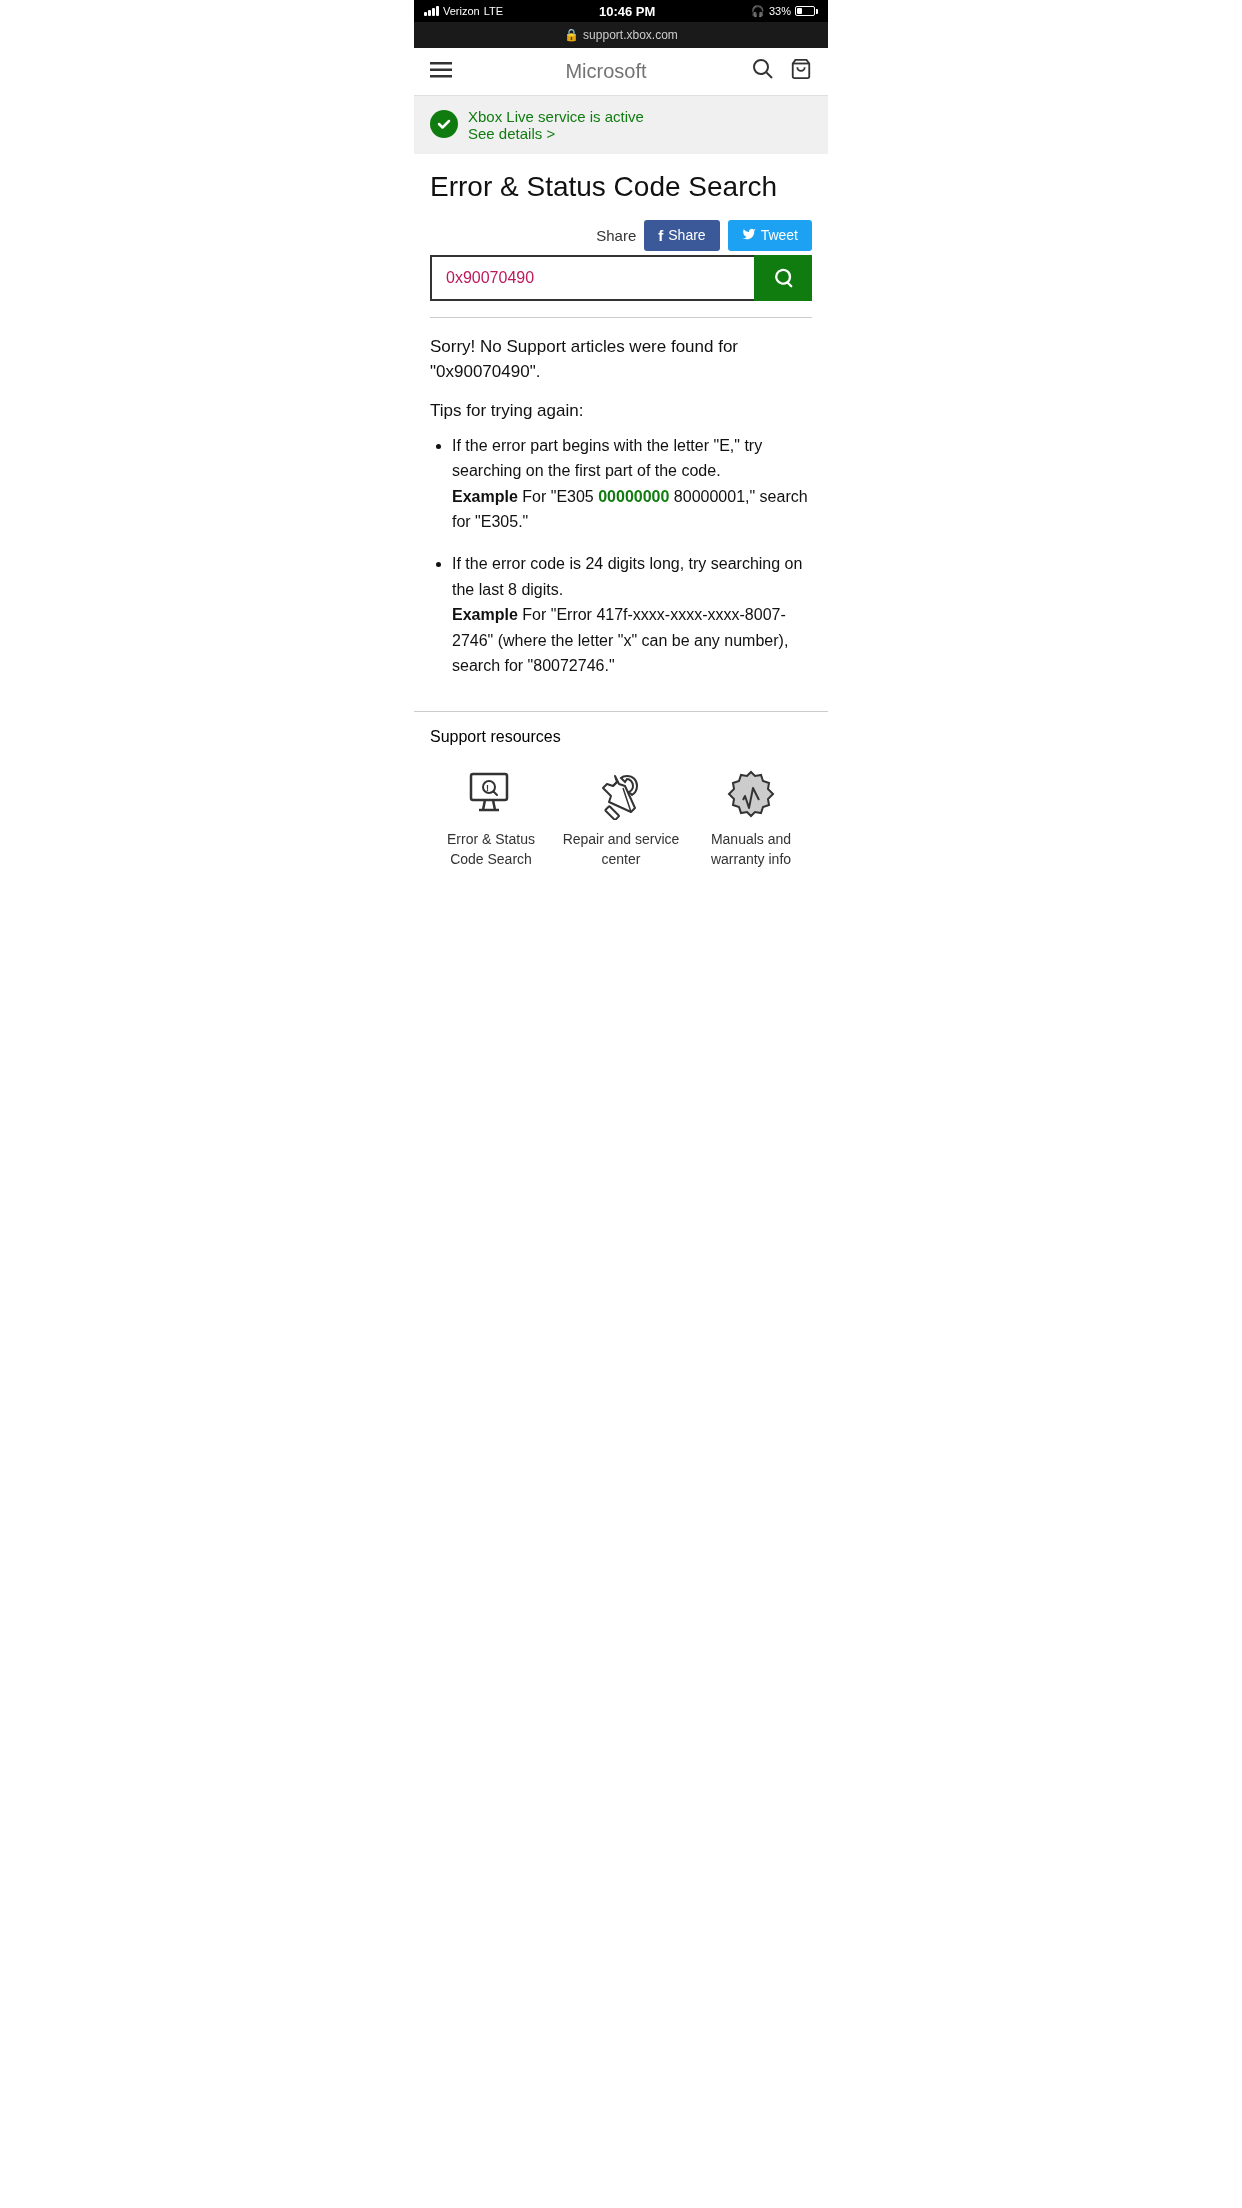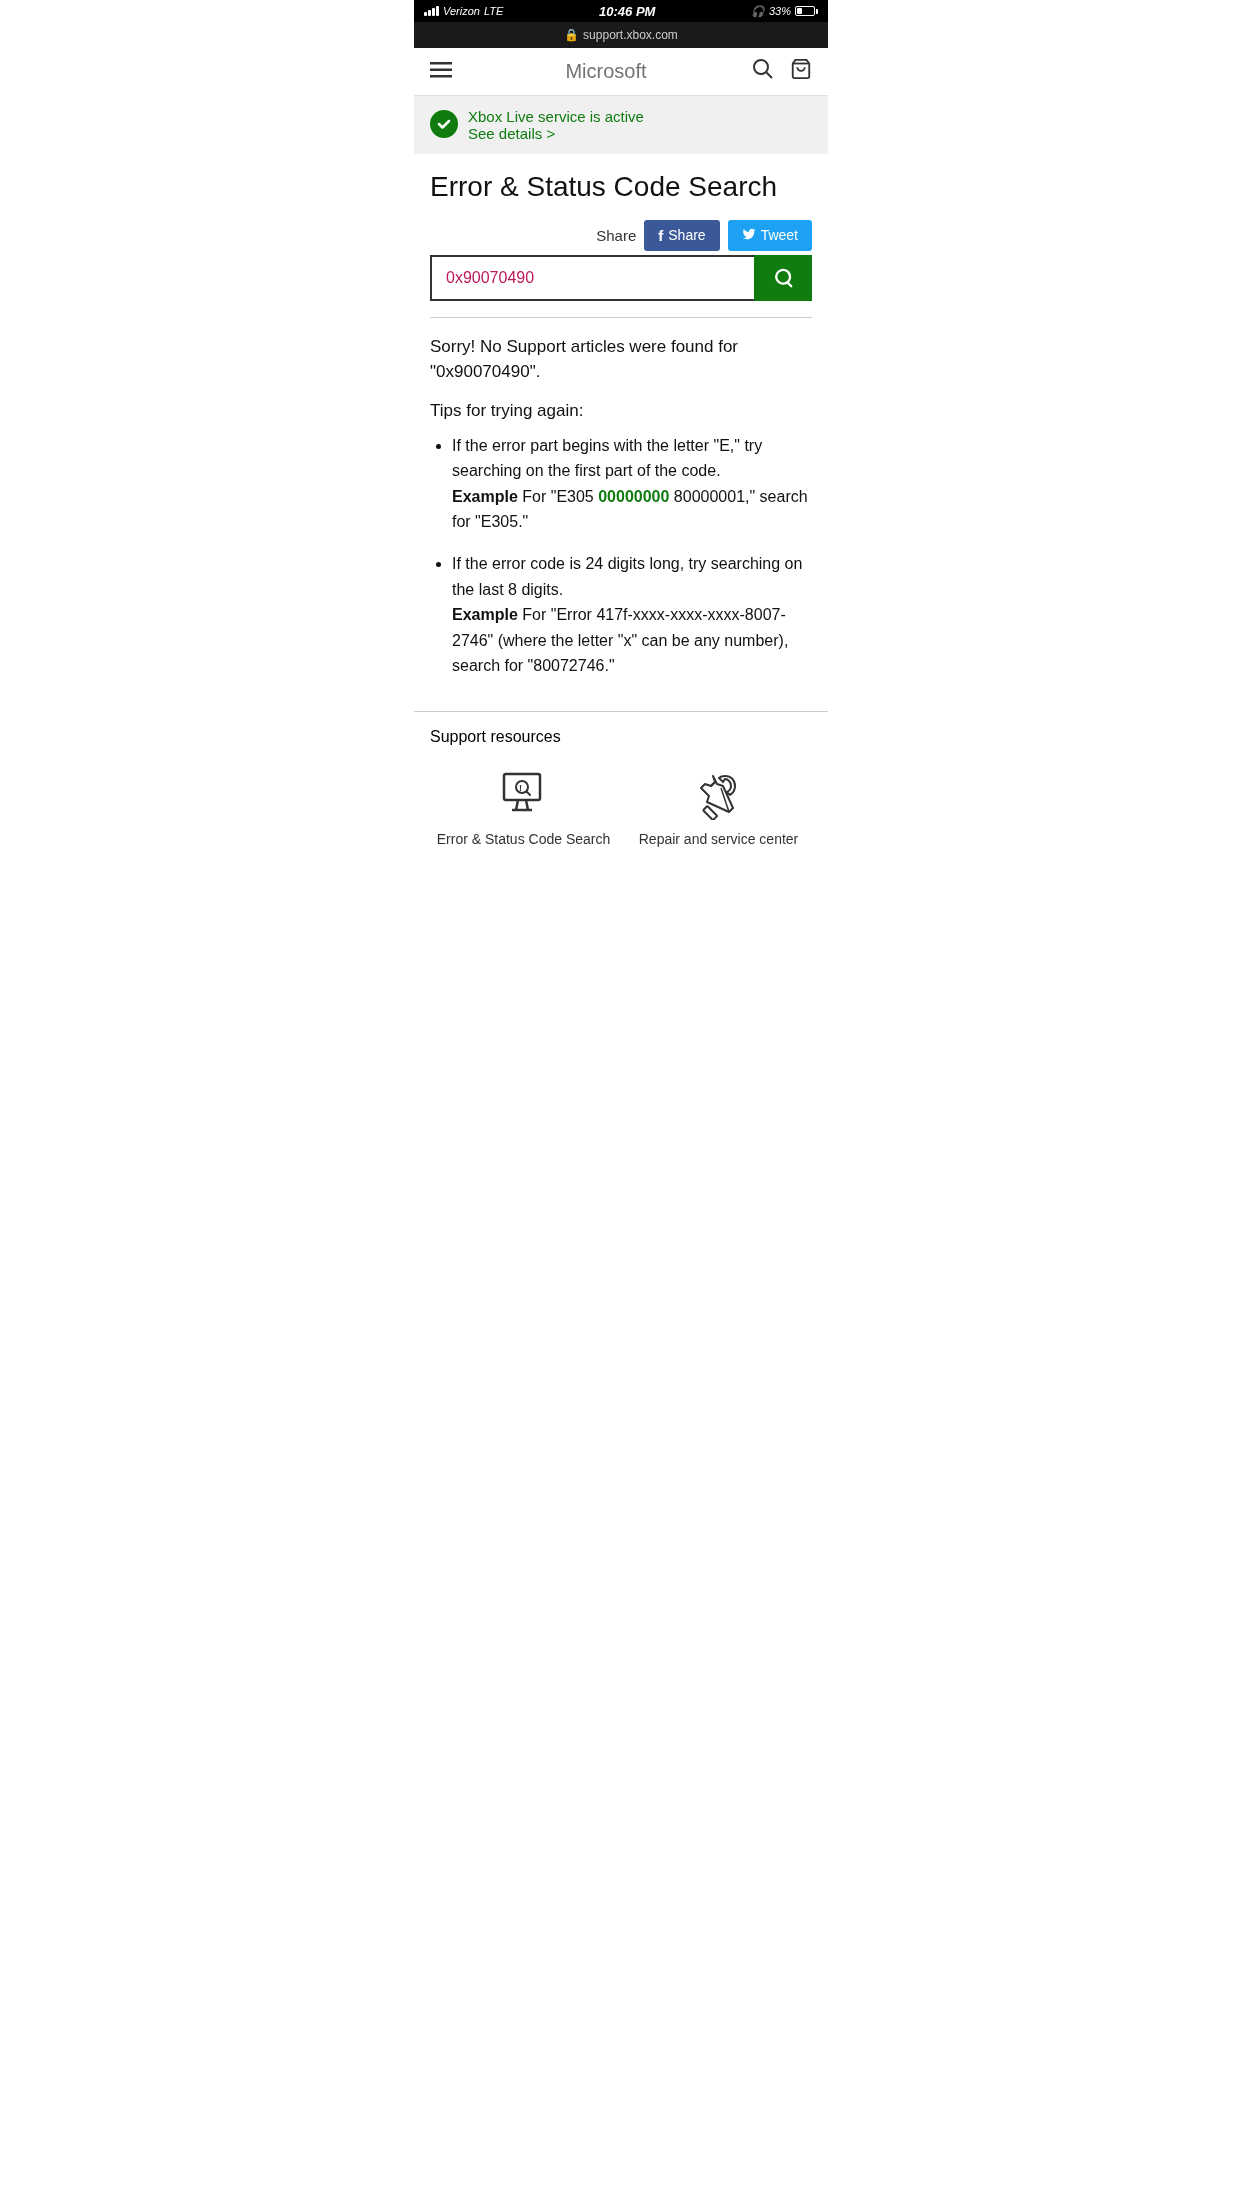--- a/index.html
+++ b/index.html
@@ -9,21 +9,20 @@
     
     .status-bar {
       background: #000;
       color: #fff;
       font-size: 12px;
       display: flex;
       justify-content: space-between;
       align-items: center;
       padding: 4px 10px;
       height: 22px;
-      font-style: italic;
     }
     .status-left { display: flex; align-items: center; gap: 4px; font-size: 11px; }
     .status-center { font-size: 13px; font-weight: 600; }
     .status-right { display: flex; align-items: center; gap: 4px; font-size: 11px; }
 
     
     .url-bar {
       background: #1a1a1a;
       color: #ccc;
       text-align: center;
@@ -404,15 +403,24 @@
           <path d="M20 8 L22 14 L18 18 L12 16 L8 20 L16 28 L14 34 L36 44 L40 40 L30 18 L24 16 Z" stroke="#333" stroke-width="2" fill="none" stroke-linejoin="round"></path>
           <line x1="22" y1="14" x2="18" y2="18" stroke="#333" stroke-width="2"></line>
           <line x1="28" y1="20" x2="36" y2="44" stroke="#333" stroke-width="1.5"></line>
           <path d="M32 8 C38 8 42 12 42 18 C42 22 40 25 37 27 L34 24 C36 23 38 21 38 18 C38 14 35 11 32 11 L30 14 L26 10 C27 9 29 8 32 8Z" stroke="#333" stroke-width="2" fill="none"></path>
           <rect x="10" y="34" width="6" height="14" rx="1" transform="rotate(-45 20 38)" stroke="#333" stroke-width="2" fill="none"></rect>
         </svg>
       </div>
       <span class="resource-label">Repair and service center</span>
     </div>
 
+    <div class="resource-item">
+      <div class="resource-icon">
+        <svg viewBox="0 0 52 52" fill="none">
+          <path d="M26 4 L30 8 L36 7 L38 13 L44 15 L43 21 L48 26 L43 31 L44 37 L38 39 L36 45 L30 44 L26 48 L22 44 L16 45 L14 39 L8 37 L9 31 L4 26 L9 21 L8 15 L14 13 L16 7 L22 8 Z" stroke="#333" stroke-width="2" fill="#ccc"></path>
+          <path d="M18 32 L20 28 L24 40 L28 20 L34 32" stroke="#333" stroke-width="2" fill="none" stroke-linejoin="round"></path>
+        </svg>
+      </div>
+      <span class="resource-label">Manuals and warranty info</span>
+    </div>
 
   </div>
 </div>
 
 </body></html>

